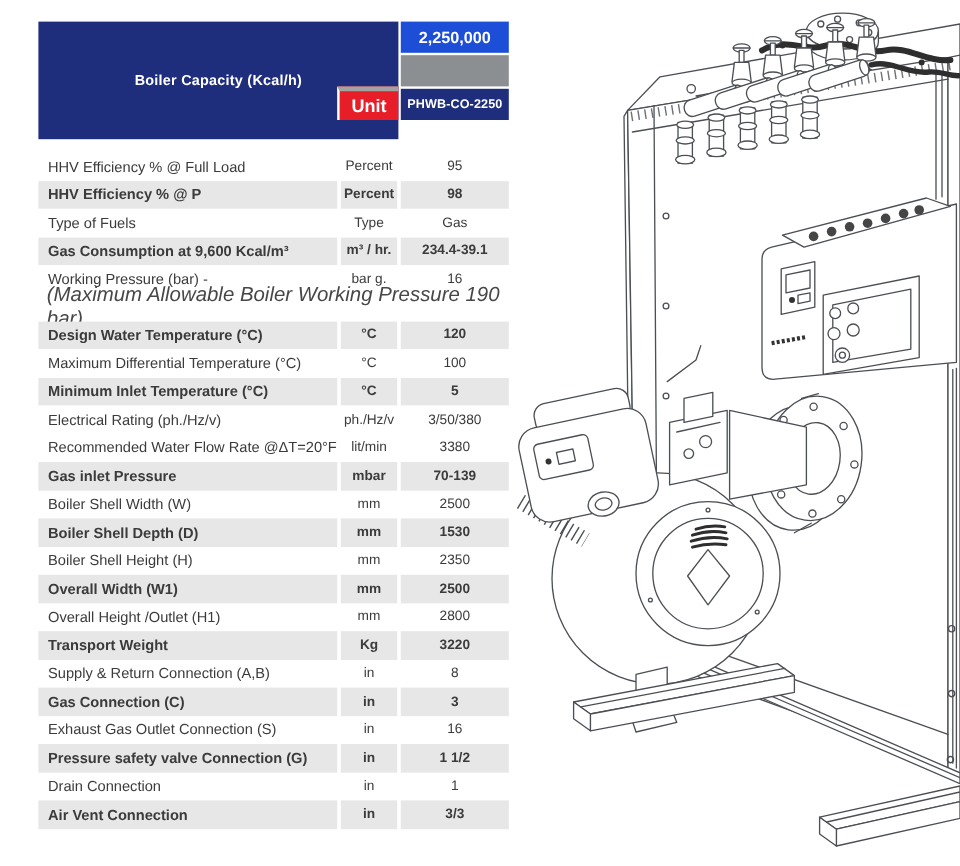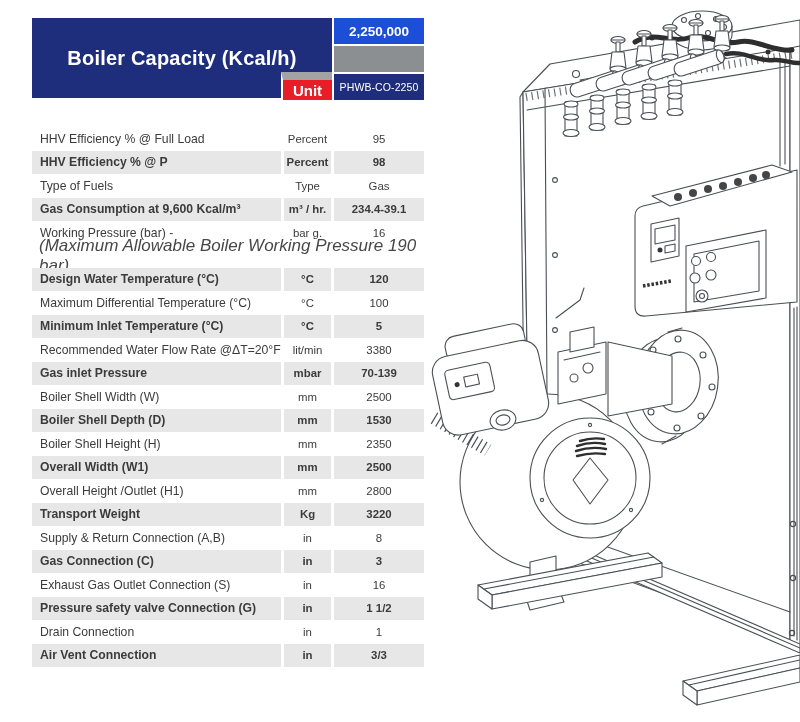--- a/index.html
+++ b/index.html
@@ -2,30 +2,30 @@
 <html><head>
 <meta charset="utf-8">
 <style>
   html,body{margin:0;padding:0;}
   body{width:800px;height:722px;background:#fff;font-family:"Liberation Sans",sans-serif;overflow:hidden;}
   .stage{position:relative;width:800px;height:722px;background:#fff;}
 
   
   .spec-table{position:absolute;left:32px;top:18px;width:392px;}
   .spec-header{position:relative;height:82px;margin-bottom:5px;}
-  .hdr-title{position:absolute;left:0;top:0;width:300px;height:80px;background:#1F2E7C;color:#fff;
-             font-size:20px;font-weight:bold;display:flex;align-items:center;justify-content:center;letter-spacing:.2px;}
+  .hdr-title{position:absolute;left:0;top:0;width:300px;height:98px;background:#1F2E7C;color:#fff;
+             font-size:12px;font-weight:bold;display:flex;align-items:center;justify-content:center;letter-spacing:.2px;}
   .hdr-capacity{position:absolute;left:302px;top:0;width:90px;height:26px;background:#1d4ed8;color:#fff;
              font-size:13.5px;font-weight:bold;display:flex;align-items:center;justify-content:center;}
   .hdr-gray{position:absolute;left:302px;top:28px;width:90px;height:26px;background:#8C8F92;}
   .hdr-model{position:absolute;left:302px;top:56px;width:90px;height:26px;background:#1F2E7C;color:#fff;
-             font-size:10.5px;font-weight:normal;display:flex;align-items:center;justify-content:center;letter-spacing:.1px;}
+             font-size:10.5px;font-weight:bold;display:flex;align-items:center;justify-content:center;letter-spacing:.1px;}
   .hdr-unit{position:absolute;left:249px;top:54px;width:51px;height:28px;background:#E71E28;color:#fff;
              font-size:15px;font-weight:bold;display:flex;align-items:center;justify-content:center;
-             border-left:2px solid #fff;border-top:8px solid #a3a3a3;box-sizing:border-box;}
+             border-left:2px solid #fff;border-top:4px solid #a3a3a3;box-sizing:border-box;}
 
   .rows{display:flex;flex-direction:column;margin-top:27px;}
   .row{display:grid;grid-template-columns:249px 47px 90px;column-gap:3px;height:23.5px;}
   .cell{display:flex;align-items:center;font-size:12.2px;color:#3b3b3b;background:#fff;}
   .cell.label{padding-left:8px;}
   .cell.unit,.cell.value{justify-content:center;font-size:11.4px;}
   .row.shade .cell{background:#E7E7E8;font-weight:bold;}
   .note-row{height:23px;display:flex;align-items:center;font-style:italic;font-size:17px;color:#474747;padding-left:7px;}
 
   
@@ -82,20 +82,25 @@
     </div>
         <div class="row">
       <div class="cell label">Maximum Differential Temperature (°C)</div>
       <div class="cell unit">°C</div>
       <div class="cell value">100</div>
     </div>
         <div class="row shade">
       <div class="cell label">Minimum Inlet Temperature (°C)</div>
       <div class="cell unit">°C</div>
       <div class="cell value">5</div>
+    </div>
+        <div class="row">
+      <div class="cell label">Electrical Rating (ph./Hz/v)</div>
+      <div class="cell unit">ph./Hz/v</div>
+      <div class="cell value">3/50/380</div>
     </div>
         <div class="row">
       <div class="cell label">Recommended Water Flow Rate @ΔT=20°F</div>
       <div class="cell unit">lit/min</div>
       <div class="cell value">3380</div>
     </div>
         <div class="row shade">
       <div class="cell label">Gas inlet Pressure</div>
       <div class="cell unit">mbar</div>
       <div class="cell value">70-139</div>

